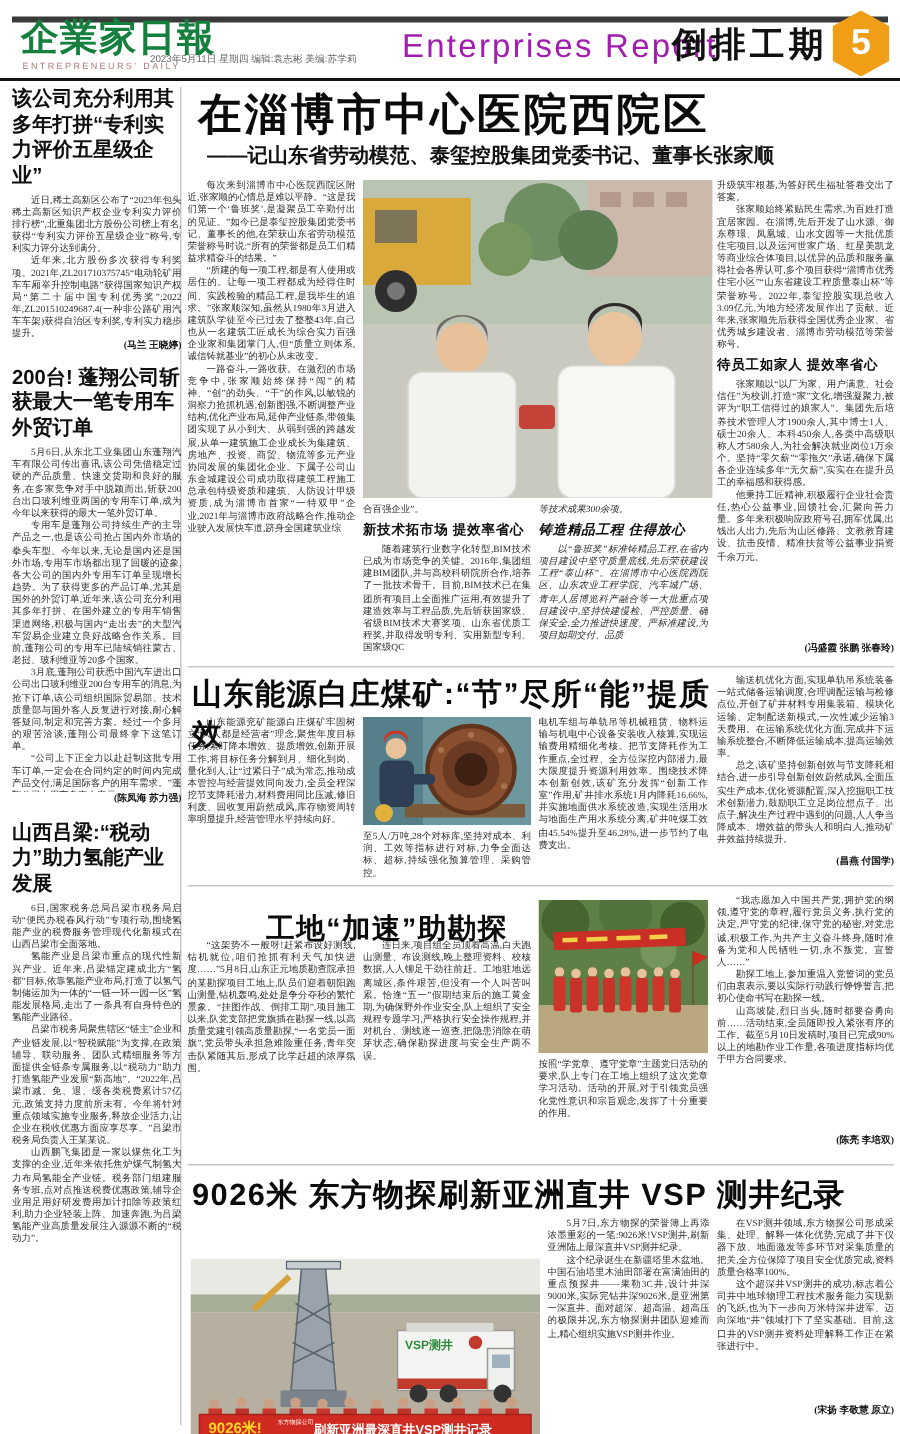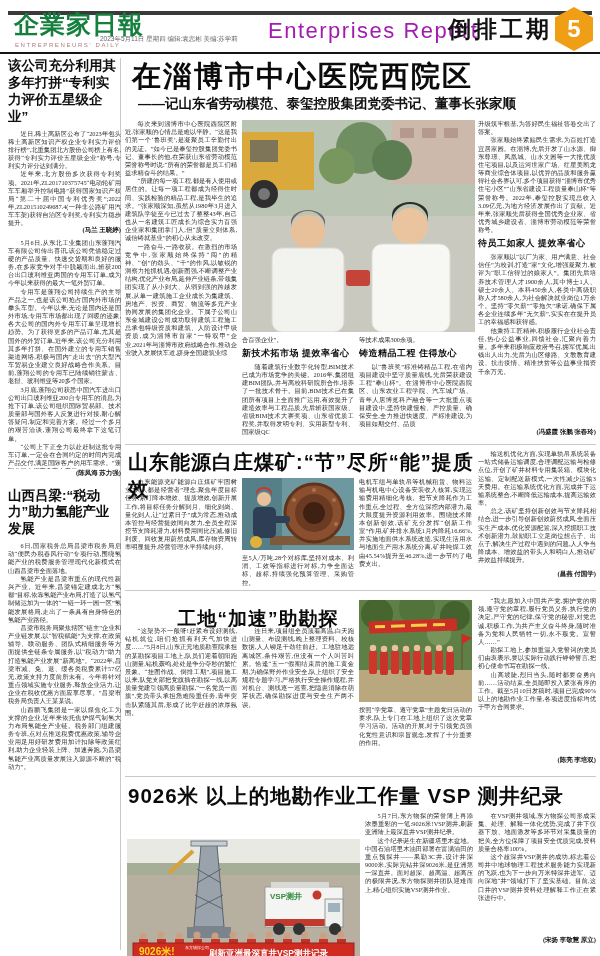--- a/index.html
+++ b/index.html
@@ -59,20 +59,21 @@
   <div class="abs vrule hairline"></div>
 
   <div class="abs" style="left:8px;top:58px;width:113px;height:892px;overflow:hidden;">
     <div class="ltitle">该公司充分利用其多年打拼“专利实力评价五星级企业”</div>
     <div class="col" style="height:96px;margin-top:4px;">
       <p>近日,稀土高新区公布了“2023年包头稀土高新区知识产权企业专利实力评价排行榜”,北重集团北方股份公司榜上有名,获得“专利实力评价五星级企业”称号,专利实力评分达到满分。</p>
       <p>近年来,北方股份多次获得专利奖项。2021年,ZL201710375745“电动轮矿用车车厢举升控制电路”获得国家知识产权局“第二十届中国专利优秀奖”;2022年,ZL201510249687.4(一种非公路矿用汽车车架)获得自治区专利奖,专利实力稳步提升。</p>
     </div>
     <div class="byline">(马兰 王晓婷)</div>
 
+    <div class="ltitle" style="margin-top:9px;">200台! 蓬翔公司斩获最大一笔专用车外贸订单</div>
     <div class="col" style="height:230px;margin-top:4px;">
       <p>5月6日,从东北工业集团山东蓬翔汽车有限公司传出喜讯,该公司凭借稳定过硬的产品质量、快速交货期和良好的服务,在多家竞争对手中脱颖而出,斩获200台出口玻利维亚两国的专用车订单,成为今年以来获得的最大一笔外贸订单。</p>
       <p>专用车是蓬翔公司持续生产的主导产品之一,也是该公司抢占国内外市场的拳头车型。今年以来,无论是国内还是国外市场,专用车市场都出现了回暖的迹象,各大公司的国内外专用车订单呈现增长趋势。为了获得更多的产品订单,尤其是国外的外贸订单,近年来,该公司充分利用其多年打拼、在国外建立的专用车销售渠道网络,积极与国内“走出去”的大型汽车贸易企业建立良好战略合作关系。目前,蓬翔公司的专用车已陆续销往蒙古、老挝、玻利维亚等20多个国家。</p>
       <p>3月底,蓬翔公司获悉中国汽车进出口公司出口玻利维亚200台专用车的消息,为抢下订单,该公司组织国际贸易部、技术质量部与国外客人反复进行对接,耐心解答疑问,制定和完善方案。经过一个多月的艰苦洽谈,蓬翔公司最终拿下这笔订单。</p>
       <p>“公司上下正全力以赴赶制这批专用车订单,一定会在合同约定的时间内完成产品交付,满足国际客户的用车需求。”蓬翔公司专用车负责人表示。</p>
     </div>
     <div class="byline">(陈凤海 苏力强)</div>
 
     <div class="ltitle" style="margin-top:10px;">山西吕梁:“税动力”助力氢能产业发展</div>
     <div class="col" style="height:376px;margin-top:4px;">
@@ -116,21 +117,21 @@
       <rect x="104" y="150" width="24" height="16" rx="3" fill="#c4443a"></rect>
     </svg>
   </div>
 
   <div class="abs col" style="left:242px;top:336px;width:112px;height:104px;">
     <p class="lead">合百强企业”。</p>
     <div class="colhead">新技术拓市场 提效率省心</div>
     <p>随着建筑行业数字化转型,BIM技术已成为市场竞争的关键。2016年,集团组建BIM团队,并与高校科研院所合作,培养了一批技术骨干。目前,BIM技术已在集团所有项目上全面推广运用,有效提升了建造效率与工程品质,先后斩获国家级、省级BIM技术大赛奖项、山东省优质工程奖,并取得发明专利、实用新型专利、国家级QC</p>
   </div>
 
-  <div class="abs col" style="left:359px;top:336px;width:113px;height:104px;">
+  <div class="abs col" style="left:359px;top:336px;width:113px;height:104px;font-style:italic;">
     <p class="lead">等技术成果300余项。</p>
     <div class="colhead">铸造精品工程 住得放心</div>
     <p>以“鲁班奖”标准铸精品工程,在省内项目建设中坚守质量底线,先后荣获建设工程“泰山杯”。在淄博市中心医院西院区、山东农业工程学院、汽车城广场、青年人居博览科产融合等一大批重点项目建设中,坚持快建慢检、严控质量、确保安全,全力推进快速度、严标准建设,为项目如期交付、品质</p>
   </div>
 
   <div class="abs col" style="left:478px;top:120px;width:118px;height:306px;">
     <p class="lead">升级筑牢根基,为答好民生福祉答卷交出了答案。</p>
     <p>张家顺始终紧贴民生需求,为百姓打造宜居家园。在淄博,先后开发了山水源、御东尊璟、凤凰城、山水文园等一大批优质住宅项目,以及运河世家广场、红星美凯龙等商业综合体项目,以优异的品质和服务赢得社会各界认可,多个项目获得“淄博市优秀住宅小区”“山东省建设工程质量泰山杯”等荣誉称号。2022年,泰玺控股实现总收入3.09亿元,为地方经济发展作出了贡献。近年来,张家顺先后获得全国优秀企业家、省优秀城乡建设者、淄博市劳动模范等荣誉称号。</p>
     <div class="colhead">待员工如家人 提效率省心</div>
     <p>张家顺以“以厂为家、用户满意、社会信任”为校训,打造“家”文化,增强凝聚力,被评为“职工信得过的娘家人”。集团先后培养技术管理人才1900余人,其中博士1人、硕士20余人、本科450余人,各类中高级职称人才580余人,为社会解决就业岗位1万余个。坚持“零欠薪”“零拖欠”承诺,确保下属各企业连续多年“无欠薪”,实实在在提升员工的幸福感和获得感。</p>
@@ -231,21 +232,21 @@
 
   <div class="abs col" style="left:478px;top:597px;width:118px;height:156px;">
     <p>“我志愿加入中国共产党,拥护党的纲领,遵守党的章程,履行党员义务,执行党的决定,严守党的纪律,保守党的秘密,对党忠诚,积极工作,为共产主义奋斗终身,随时准备为党和人民牺牲一切,永不叛党。宣誓人……”</p>
     <p>勘探工地上,参加重温入党誓词的党员们由衷表示,要以实际行动践行铮铮誓言,把初心使命书写在勘探一线。</p>
     <p>山高坡陡,烈日当头,随时都要奋勇向前……活动结束,全员随即投入紧张有序的工作。截至5月10日发稿时,项目已完成90%以上的地勘作业工作量,各项进度指标均优于甲方合同要求。</p>
   </div>
   <div class="abs byline" style="left:478px;top:756px;width:118px;">(陈亮 李培双)</div>
 
   <div class="abs hairline" style="left:125px;top:776px;width:471px;height:1px;"></div>
 
-  <div class="abs h-mid" style="left:128px;top:782px;width:468px;font-size:20.5px;">9026米 以上的地勘作业工作量 VSP 测井纪录</div>
+  <div class="abs h-mid" style="left:128px;top:782px;width:468px;font-size:20.5px;">9026米 东方物探刷新亚洲直井 VSP 测井纪录</div>
 
   <div class="abs" style="left:127px;top:839px;width:233px;height:138px;">
     <svg width="233" height="138" viewBox="0 0 233 138">
       <rect width="233" height="138" fill="#e7e9e2"></rect>
       <rect x="0" y="24" width="233" height="12" fill="#8a9478" opacity="0.7"></rect>
       <rect x="0" y="36" width="233" height="102" fill="#b7b0a0"></rect>
       <g>
         <polygon points="74,6 90,6 97,88 67,88" fill="#9aa3ac" stroke="#5a646e" stroke-width="1"></polygon>
         <line x1="70" y1="30" x2="94" y2="44" stroke="#5a646e" stroke-width="1"></line>
         <line x1="94" y1="30" x2="70" y2="44" stroke="#5a646e" stroke-width="1"></line>

